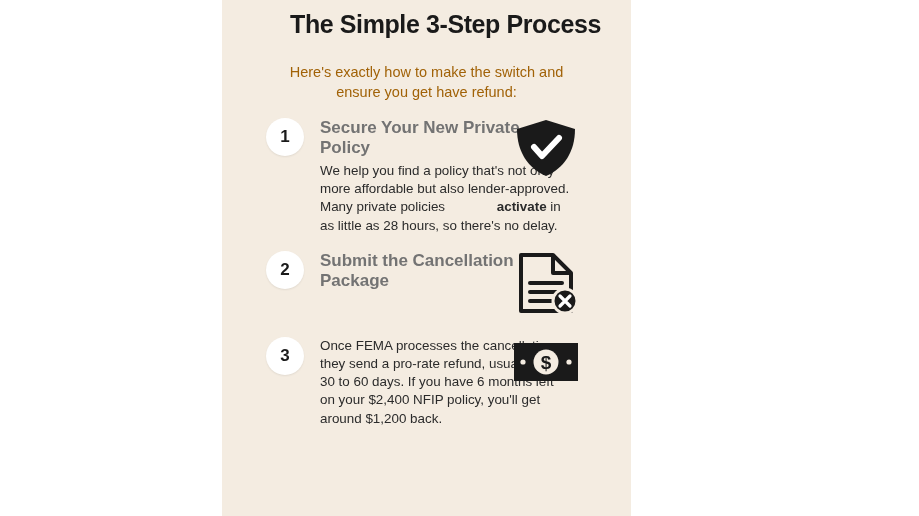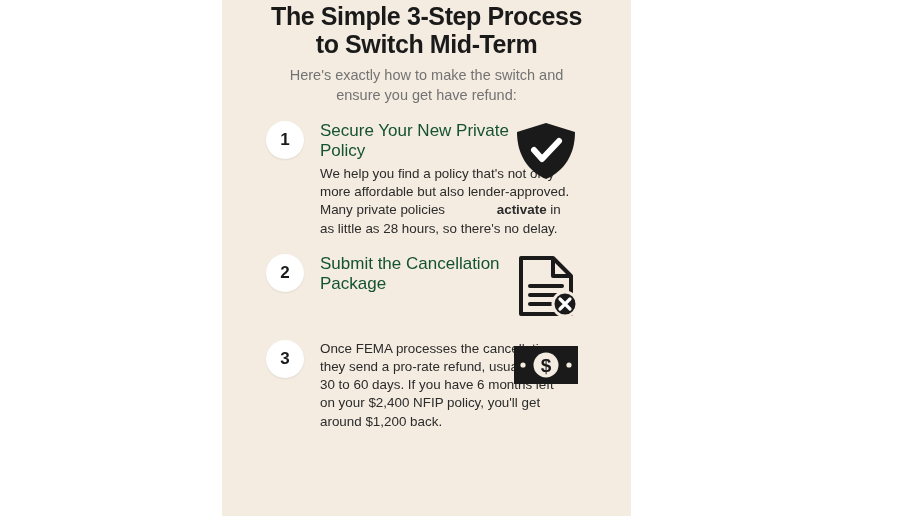--- a/index.html
+++ b/index.html
@@ -23,34 +23,34 @@
     position: absolute;
     left: 222px;
     top: 0;
     width: 409px;
     height: 516px;
     background: #f4ece1;
     box-sizing: border-box;
     padding: 0 22px;
   }
   .title {
-    margin: 0;
+    margin: 8px;
     padding-top: 2px;
     font-size: 25px;
     line-height: 1.12;
     font-weight: bold;
     color: #1a1a1a;
-    text-align: center;
+    text-align: right;
     letter-spacing: -0.4px;
   }
   .subtitle {
-    margin: 8px 14px 0 14px;
+    margin: 25px 14px 0 14px;
     font-size: 14.5px;
     line-height: 1.35;
-    color: #737373;
+    color: #a16207;
     text-align: center;
   }
   .steps {
     margin-top: 16px;
   }
   .step {
     position: relative;
     display: block;
     margin-bottom: 16px;
     padding-left: 56px;
@@ -72,23 +72,23 @@
     justify-content: center;
     box-shadow: 0 1px 2px rgba(0,0,0,0.08);
   }
   .step-body {
     padding-left: 20px;
     padding-right: 0;
   }
   .step-title {
     margin: 0;
     font-size: 17px;
-    font-weight: normal;
+    font-weight: bold;
     line-height: 1.17;
-    color: #14532d;
+    color: #737373;
     max-width: 210px;
   }
   .step-text {
     margin: 4px 0 0 0;
     font-size: 13.4px;
     line-height: 1.36;
     color: #2b2b2b;
     max-width: 252px;
   }
   .step-text b {
@@ -107,21 +107,20 @@
   svg { display: block; }
 </style>
 </head>
 <body>
 
 <div id="canvas">
   <div class="card">
 
     <h1 class="title">
       <span>The Simple 3-Step Process</span><br>
-      <span>to Switch Mid-Term</span>
     </h1>
 
     <p class="subtitle">
       <span>Here's exactly how to make the switch and</span><br>
       <span>ensure you get have refund:</span>
     </p>
 
     <div class="steps">
 
       <div class="step">

